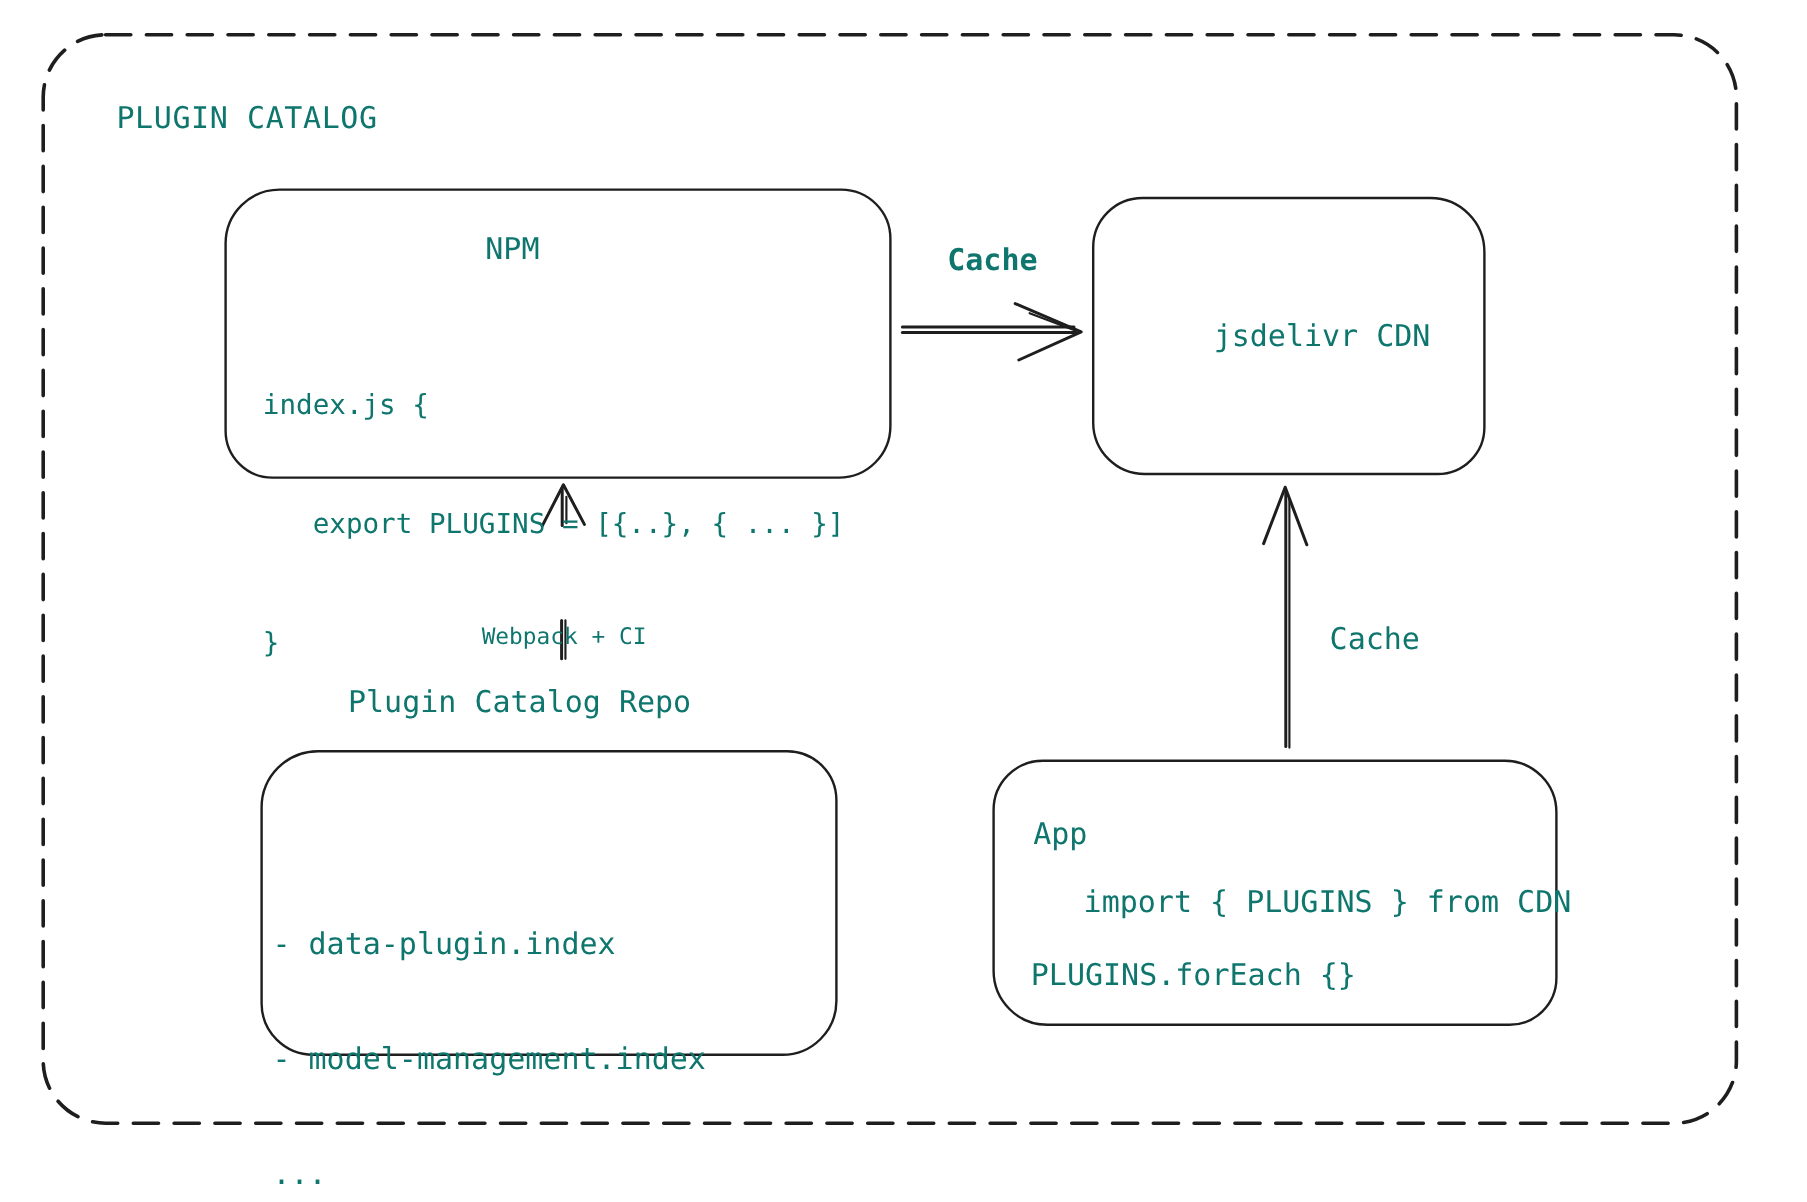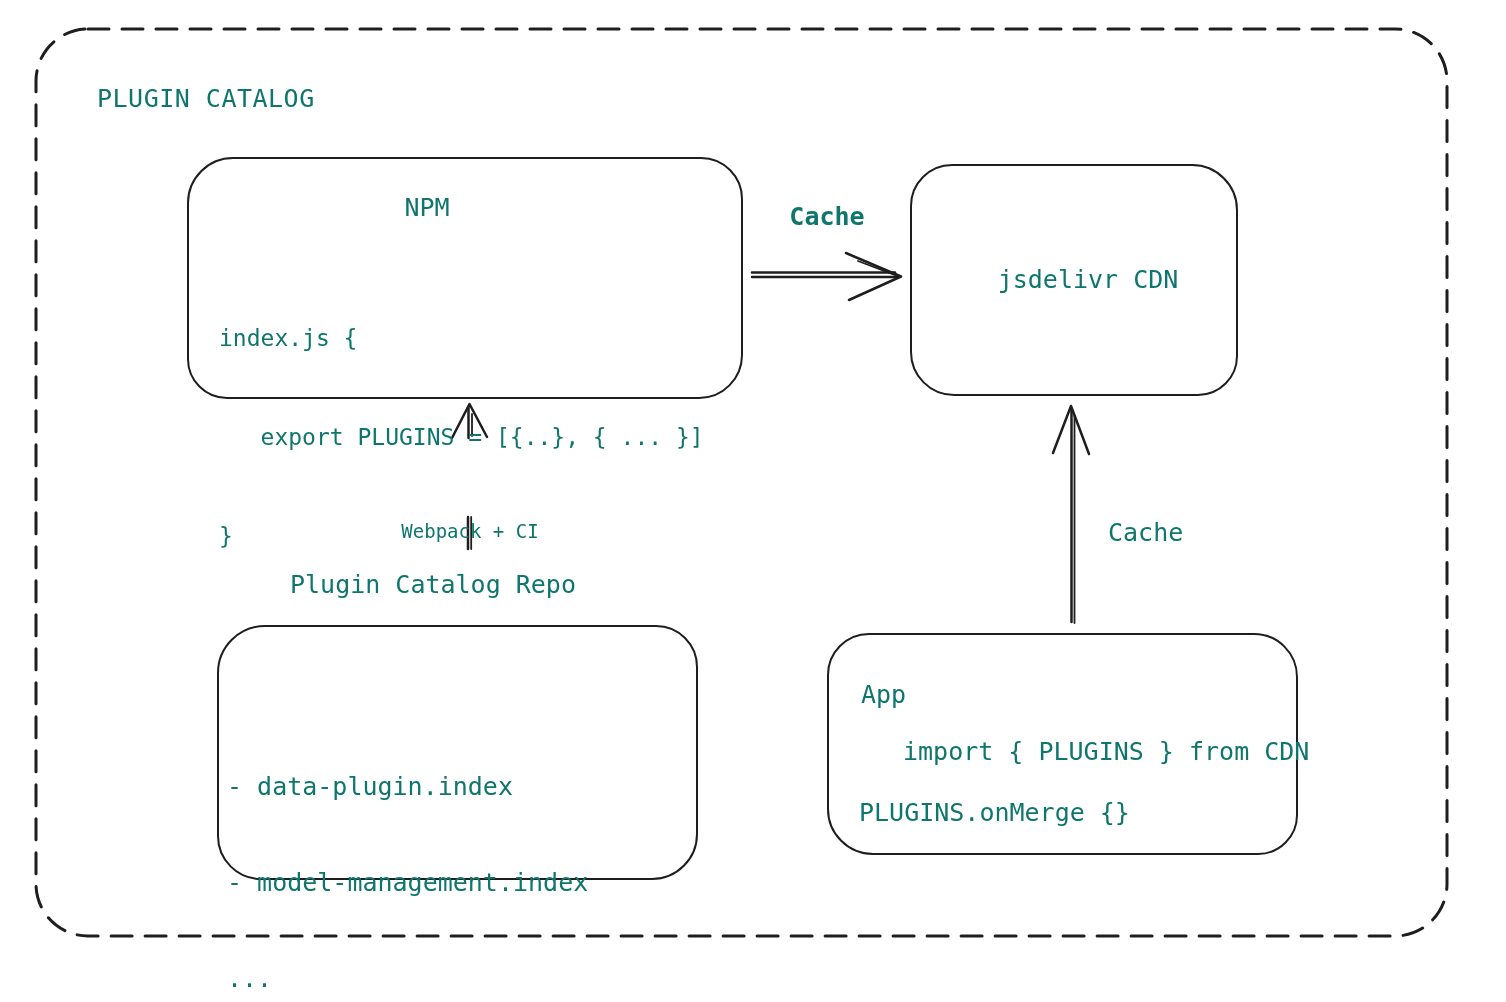--- a/index.html
+++ b/index.html
@@ -28,21 +28,21 @@
   .node-cdn  { left: 910px; top: 164px; width: 328px; height: 232px; border-radius: 42px 46px 40px 44px; }
   .node-repo { left: 217px; top: 625px; width: 481px; height: 255px; border-radius: 48px 42px 46px 44px; }
   .node-app  { left: 827px; top: 633px; width: 471px; height: 222px; border-radius: 42px 44px 40px 46px; }
 
   .txt { position: absolute; white-space: pre; font-size: 25px; line-height: 30px; color: #0f766e; }
   .diagram-title { left: 97px; top: 84px; letter-spacing: 0.5px; }
 
   .npm-title { left: 187px; top: 193px; width: 480px; text-align: center; }
   .npm-code  { left: 219px; top: 256px; font-size: 23px; line-height: 33px; }
 
-  .cdn-label { left: 910px; top: 265px; width: 328px; text-align: center; padding-left: 28px; }
+  .cdn-label { left: 864px; top: 265px; width: 328px; text-align: right; padding-left: 28px; }
 
   .cache-label { left: 727px; top: 202px; width: 200px; text-align: center; font-size: 25px; font-weight: bold; }
 
   .build-label { left: 340px; top: 446px; width: 260px; text-align: center; font-size: 19px; line-height: 34px; }
 
   .repo-label { left: 290px; top: 570px; }
   .repo-files { left: 227px; top: 707px; line-height: 32px; }
 
   .app-title { left: 861px; top: 680px; }
   .app-line1 { left: 859px; top: 737px; margin-left: 44px; }
@@ -107,15 +107,15 @@
     <div>- data-plugin.index</div>
     <div>- model-management.index</div>
     <div>...</div>
   </div>
 
   <div class="txt import-label">Cache</div>
 
   <div class="node node-app"></div>
   <div class="txt app-title">App</div>
   <div class="txt app-line1">import { PLUGINS } from CDN</div>
-  <div class="txt app-line2">PLUGINS.onMerge {}</div>
+  <div class="txt app-line2">PLUGINS.forEach {}</div>
 
 </div>
 
 </body></html>

